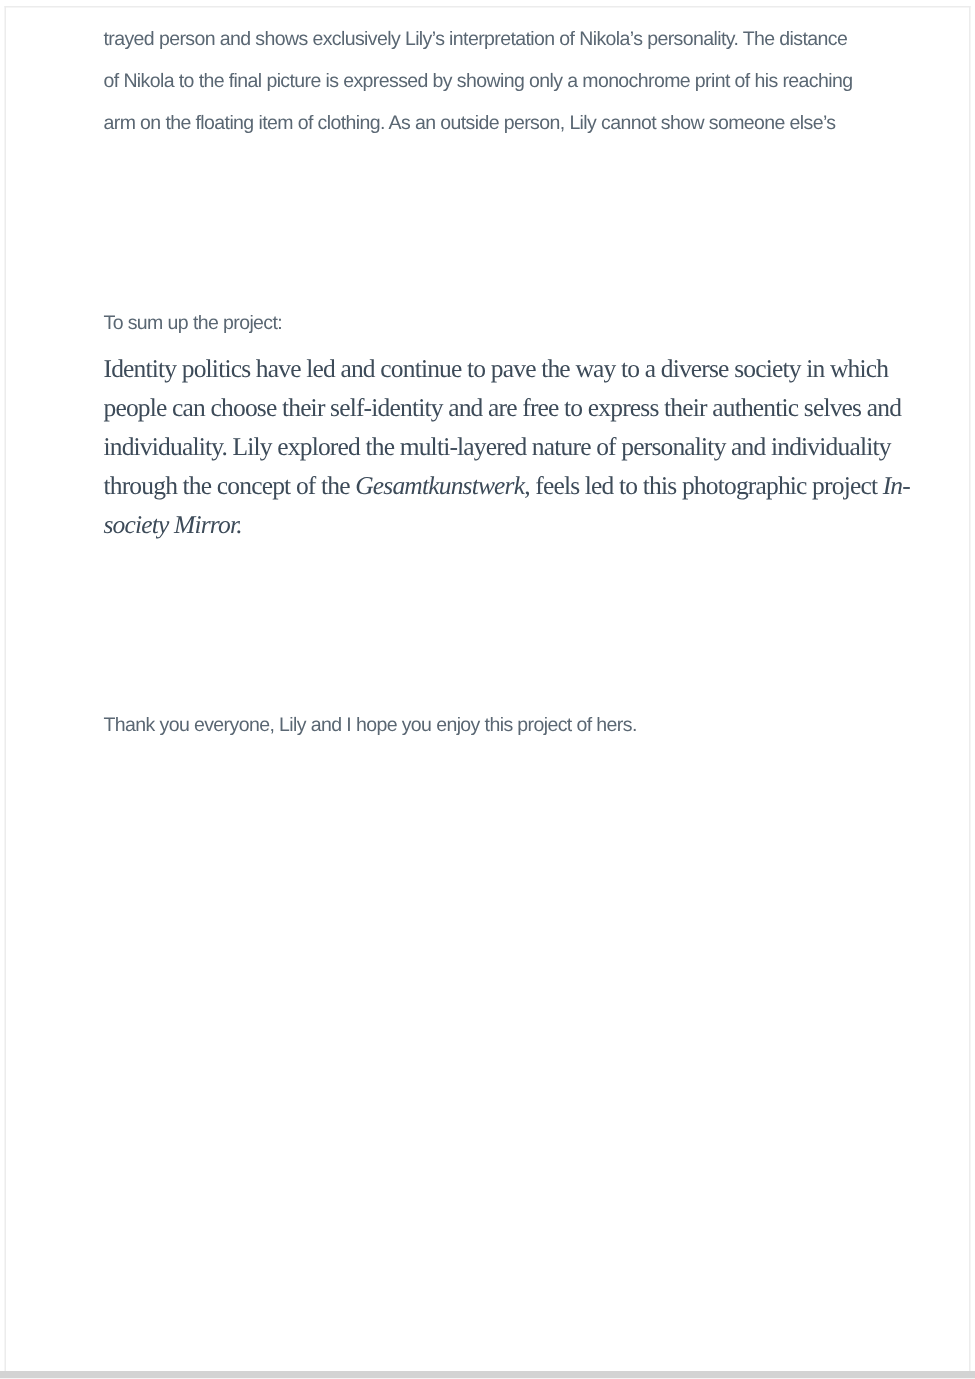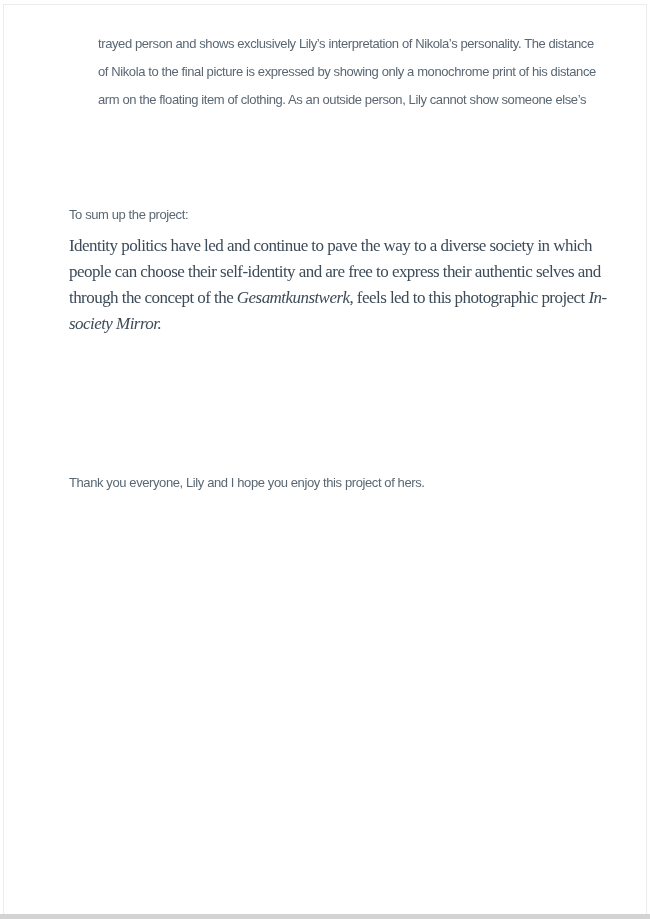--- a/index.html
+++ b/index.html
@@ -36,41 +36,42 @@
     color: #5a6773;
     line-height: 28px;
   }
   .serif {
     font-family: "Liberation Serif", serif;
     font-size: 17px;
     letter-spacing: -0.55px;
     color: #3d4b59;
     line-height: 26px;
   }
-  .para-continuation { top: 30px; margin-left: 29px; }
+  .para-continuation { top: 12px; }
   .lead-in { top: 201px; }
   .summary-para { top: 233px; }
   .closing-line { top: 469px; }
   .it { font-style: italic; }
 </style>
 </head>
 <body>
 
 <div class="page-frame"></div>
 
 <div class="textblock sans para-continuation">
   <div class="line">trayed person and shows exclusively Lily’s interpretation of Nikola’s personality. The distance</div>
-  <div class="line">of Nikola to the final picture is expressed by showing only a monochrome print of his distance</div>
+  <div class="line">of Nikola to the final picture is expressed by showing only a monochrome print of his reaching</div>
   <div class="line">arm on the floating item of clothing. As an outside person, Lily cannot show someone else’s</div>
 </div>
 
 <div class="textblock sans lead-in">To sum up the project:</div>
 
 <div class="textblock serif summary-para">
   <div class="line">Identity politics have led and continue to pave the way to a diverse society in which</div>
   <div class="line">people can choose their self-identity and are free to express their authentic selves and</div>
+  <div class="line">individuality. Lily explored the multi-layered nature of personality and individuality</div>
   <div class="line"><span>through the concept of the </span><span class="it">Gesamtkunstwerk</span><span>, feels led to this photographic project </span><span class="it">In-</span></div>
   <div class="line it">society Mirror.</div>
 </div>
 
 <div class="textblock sans closing-line">Thank you everyone, Lily and I hope you enjoy this project of hers.</div>
 
 <div class="bottom-bar"></div>
 
 </body></html>

